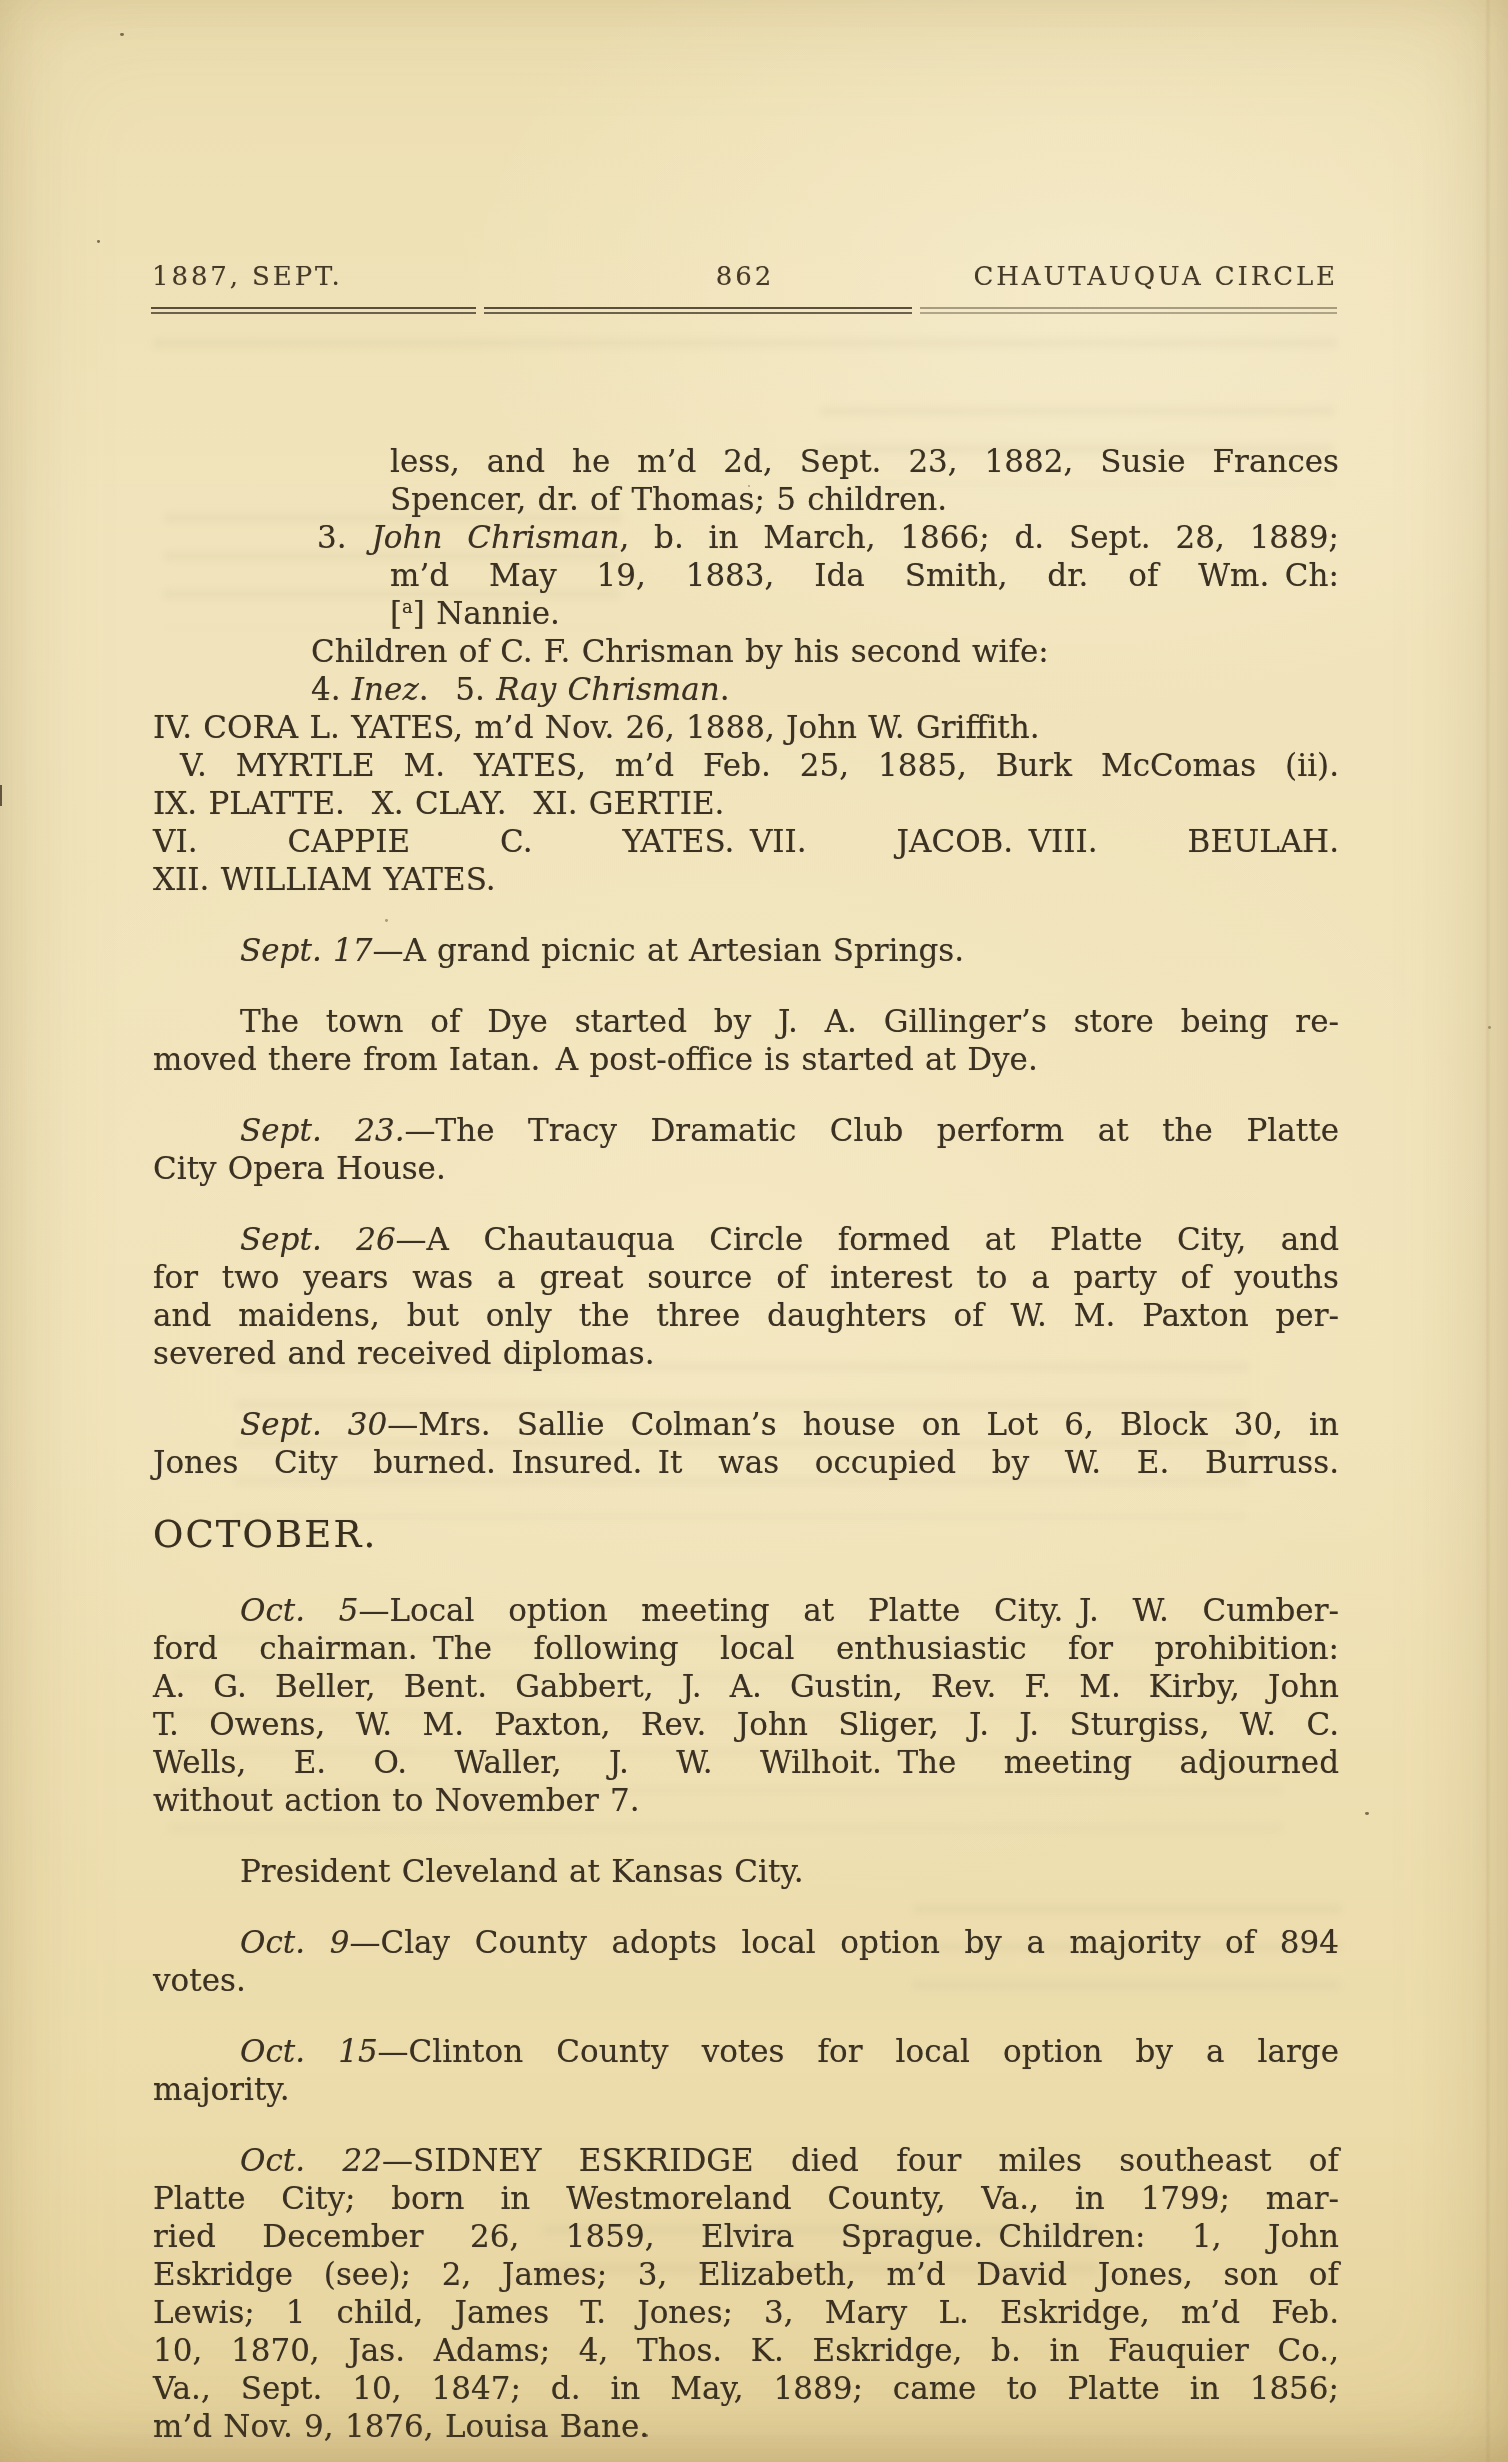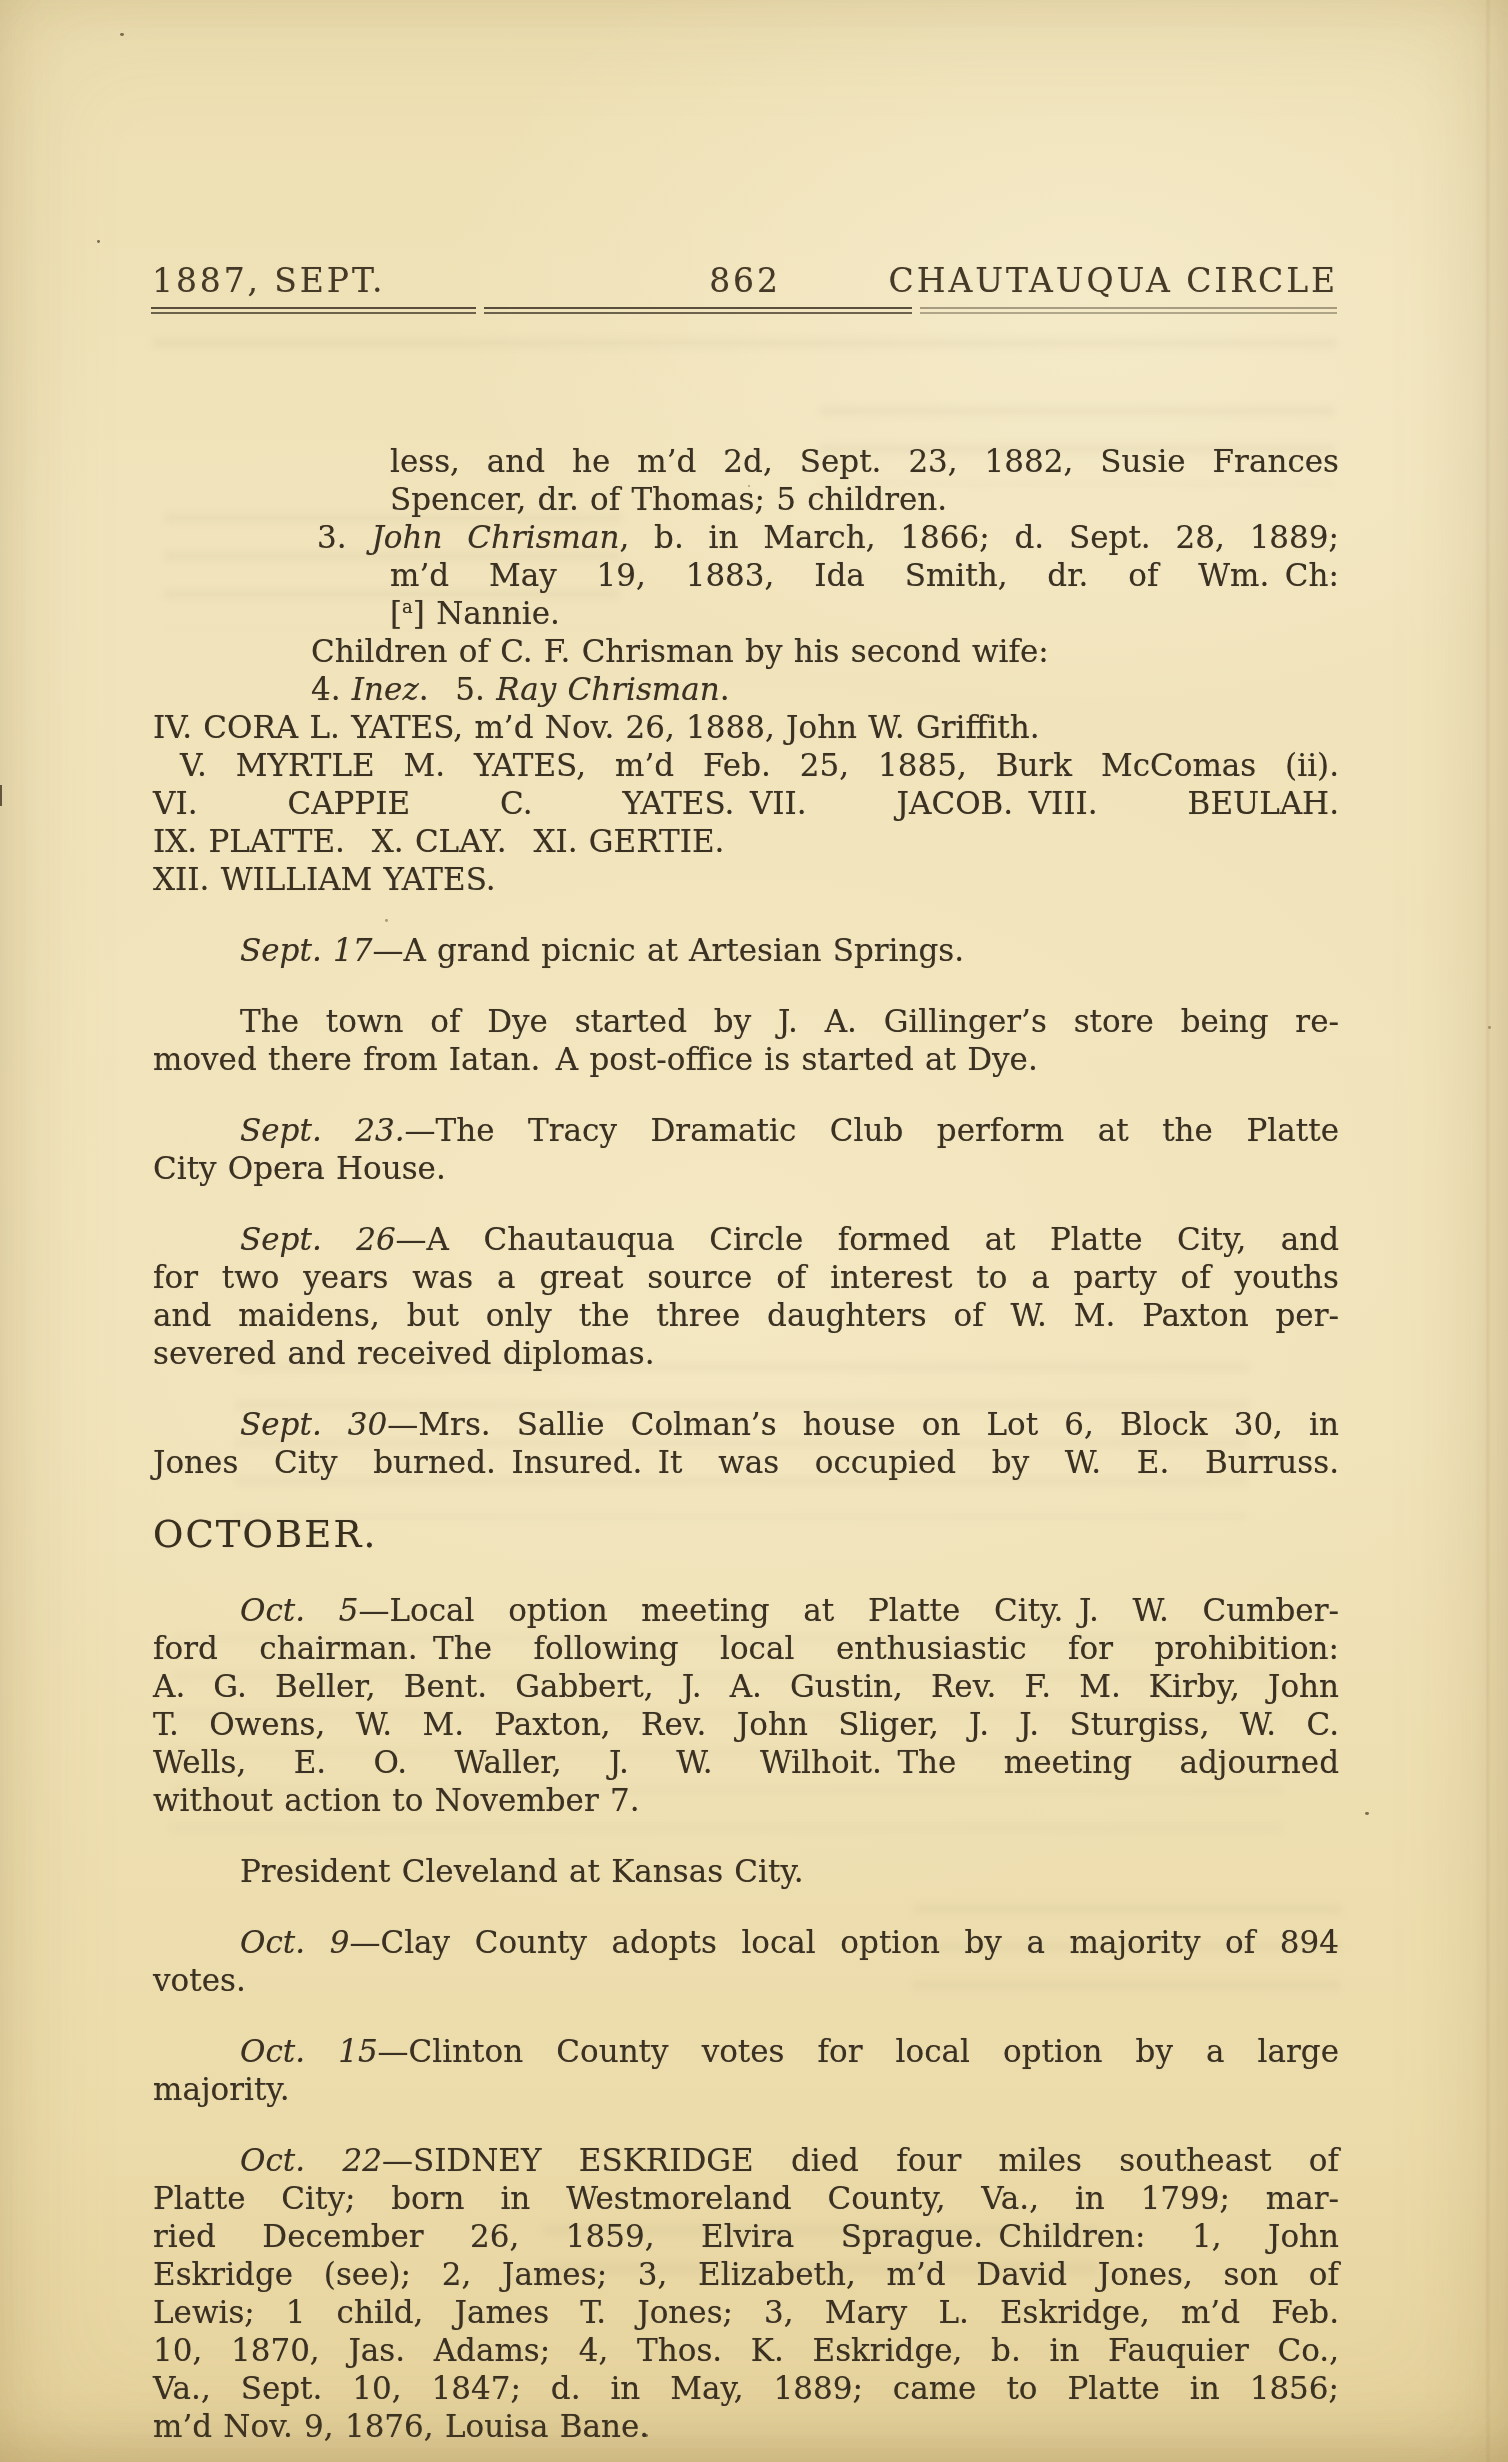--- a/index.html
+++ b/index.html
@@ -26,21 +26,21 @@
       inset 36px 0 78px -43px rgba(130,100,45,0.12);
     pointer-events: none;
   }
 
   .running-header {
     position: absolute;
     left: 152px; top: 261px; width: 1186px;
     display: grid;
     grid-template-columns: 1fr auto 1fr;
     align-items: baseline;
-    font-size: 33px;
+    font-size: 26px;
     letter-spacing: 2.9px;
     color: #453a27;
     text-shadow: 0 0 0.7px rgba(69,58,39,0.4);
   }
   .running-header .hc { text-align: left; }
   .running-header .hr { text-align: right; }
 
   .rule {
     position: absolute;
     left: 151px; top: 307px; width: 1186px;
@@ -177,22 +177,22 @@
           <div class="ln cont j"><span>m’d May 19, 1883, Ida Smith, dr. of Wm. Ch:</span></div>
           <div class="ln cont"><span>[</span><span><sup>a</sup></span><span>] Nannie.</span></div>
         </div>
         <div class="block">
           <div class="ln sub"><span>Children of C. F. Chrisman by his second wife:</span></div>
           <div class="ln sub"><span>4. </span><i>Inez</i><span>.  5. </span><i>Ray Chrisman</i><span>.</span></div>
         </div>
         <div class="block">
           <div class="ln"><span>IV. CORA L. YATES, m’d Nov. 26, 1888, John W. Griffith.</span></div>
           <div class="ln v j"><span>V. MYRTLE M. YATES, m’d Feb. 25, 1885, Burk McComas (ii).</span></div>
+          <div class="ln"><span>IX. PLATTE.  X. CLAY.  XI. GERTIE.</span></div>
           <div class="ln  j"><span>VI. CAPPIE C. YATES. VII. JACOB. VIII. BEULAH.</span></div>
-          <div class="ln"><span>IX. PLATTE.  X. CLAY.  XI. GERTIE.</span></div>
           <div class="ln"><span>XII. WILLIAM YATES.</span></div>
         </div>
         <div class="block para">
           <div class="ln ind"><i>Sept. 17</i><span>—A grand picnic at Artesian Springs.</span></div>
         </div>
         <div class="block para">
           <div class="ln ind j"><span>The town of Dye started by J. A. Gillinger’s store being re-</span></div>
           <div class="ln"><span>moved there from Iatan. A post-office is started at Dye.</span></div>
         </div>
         <div class="block para">

